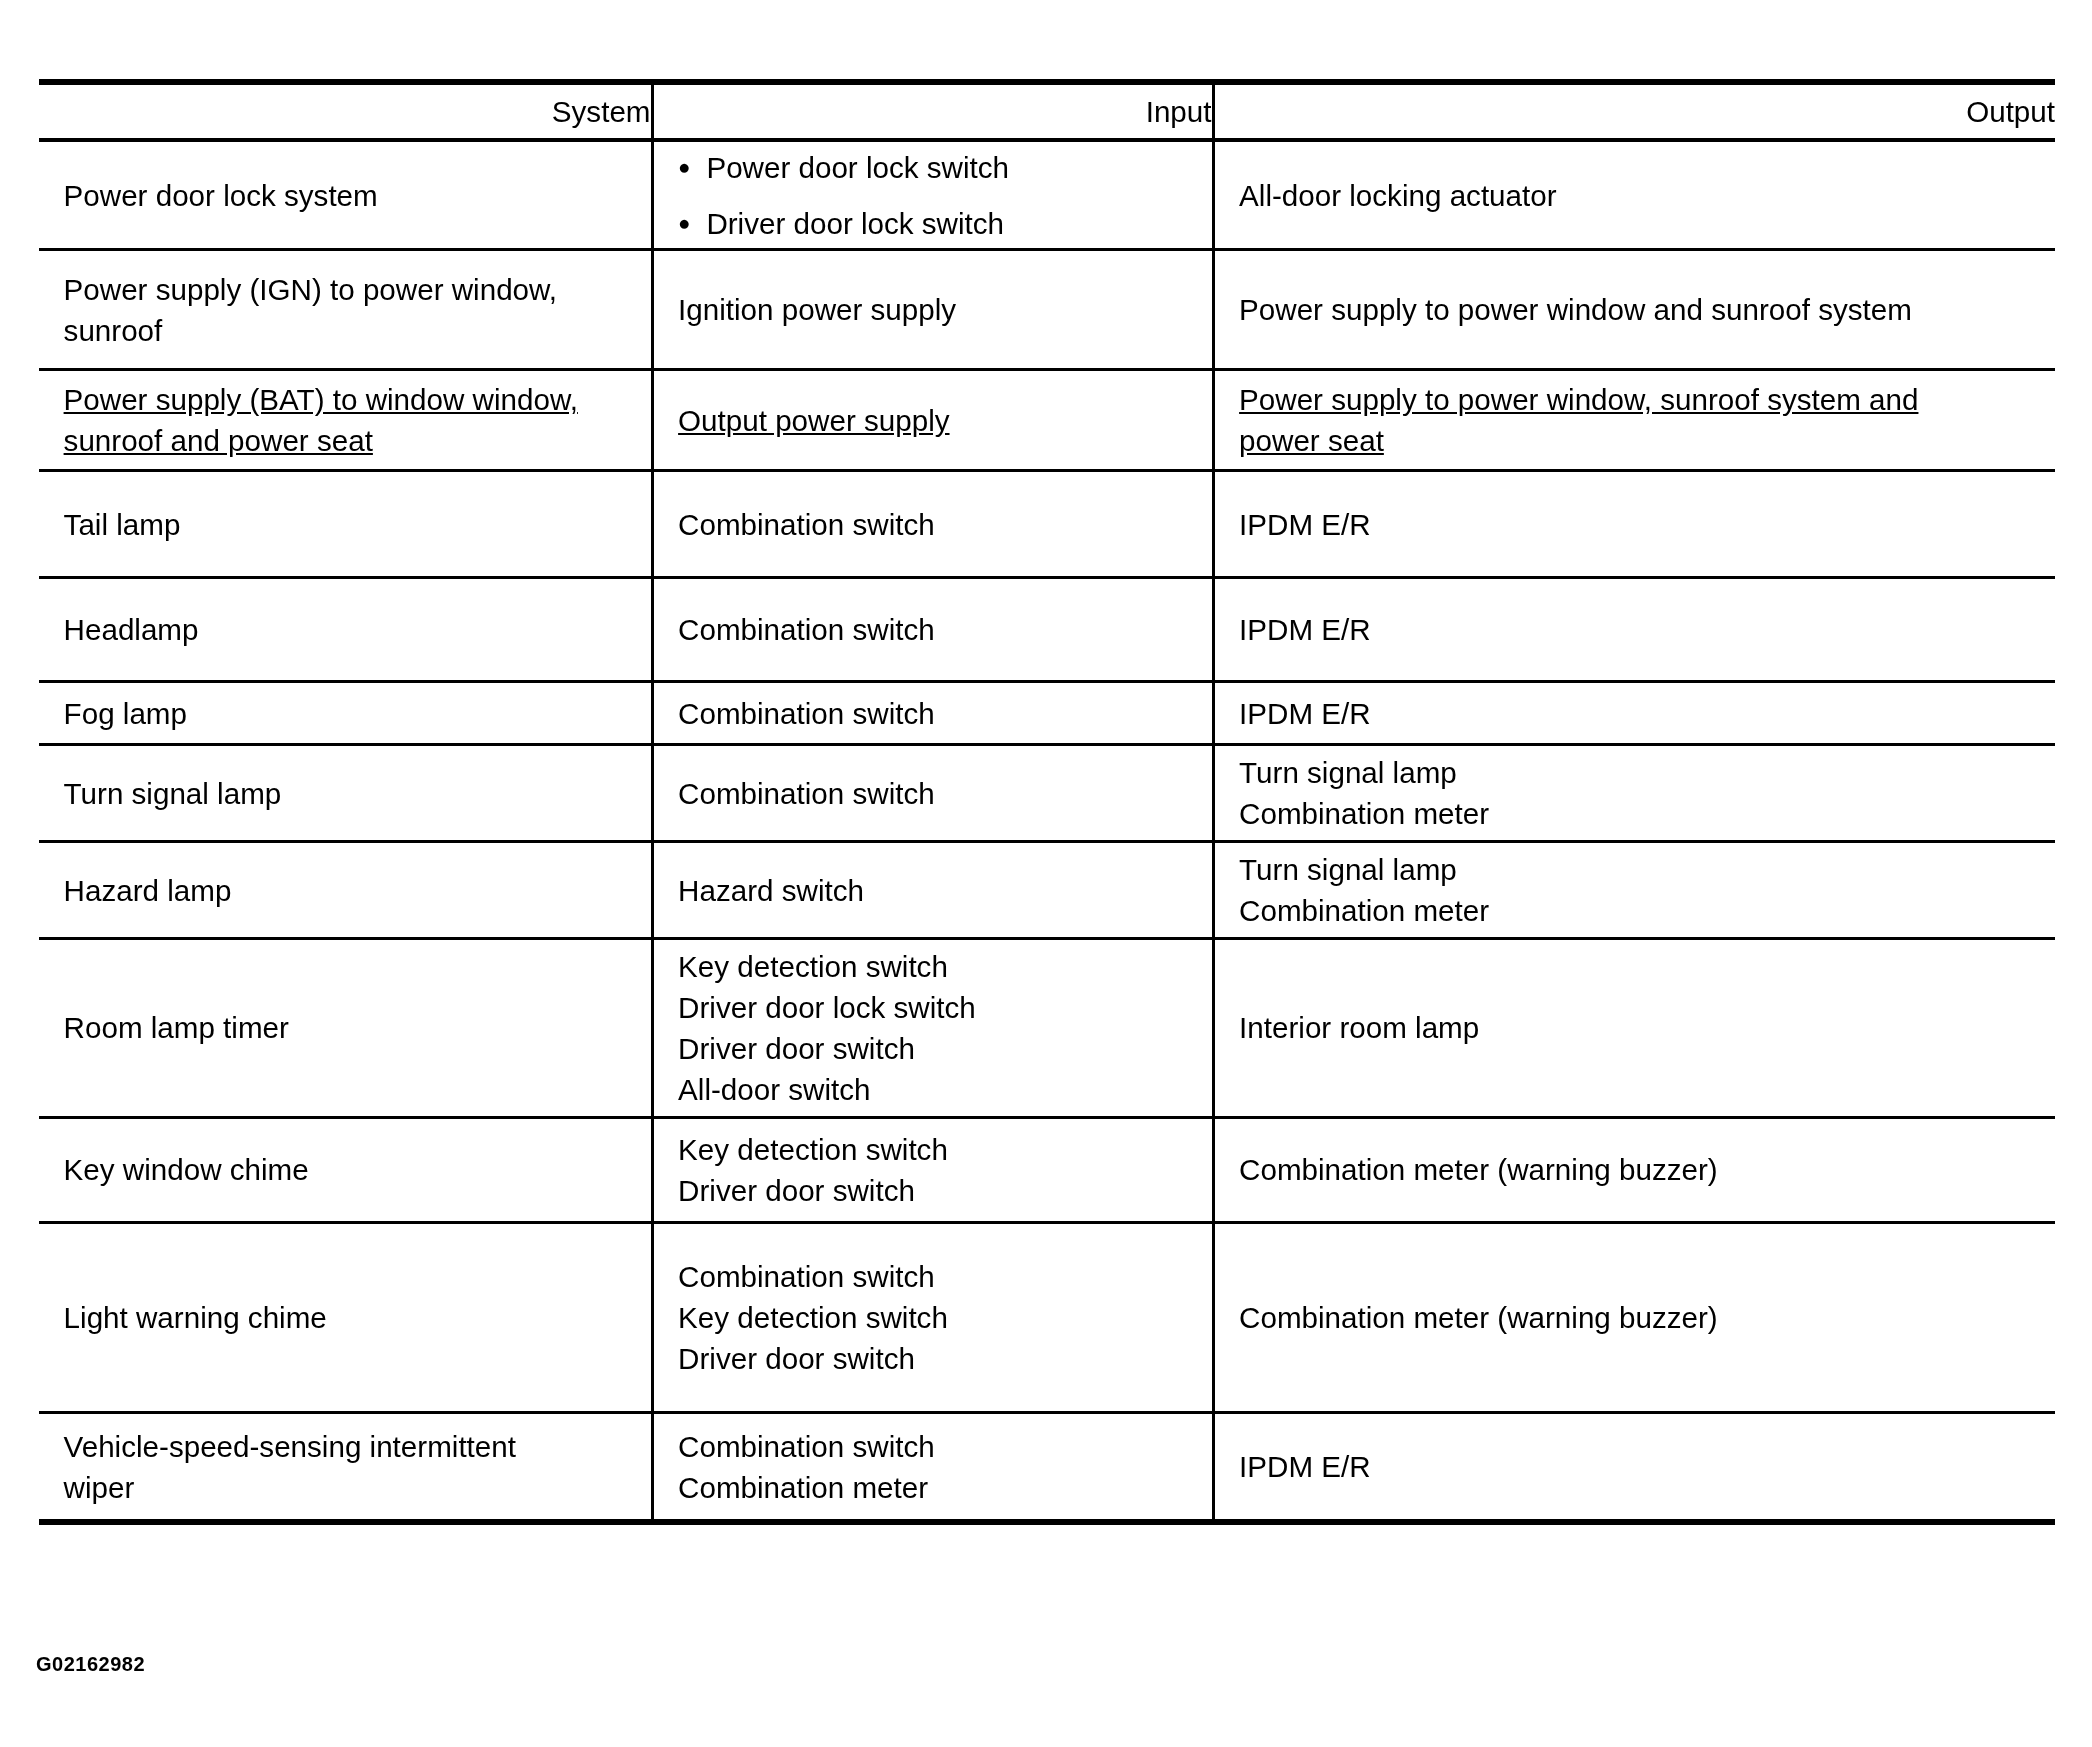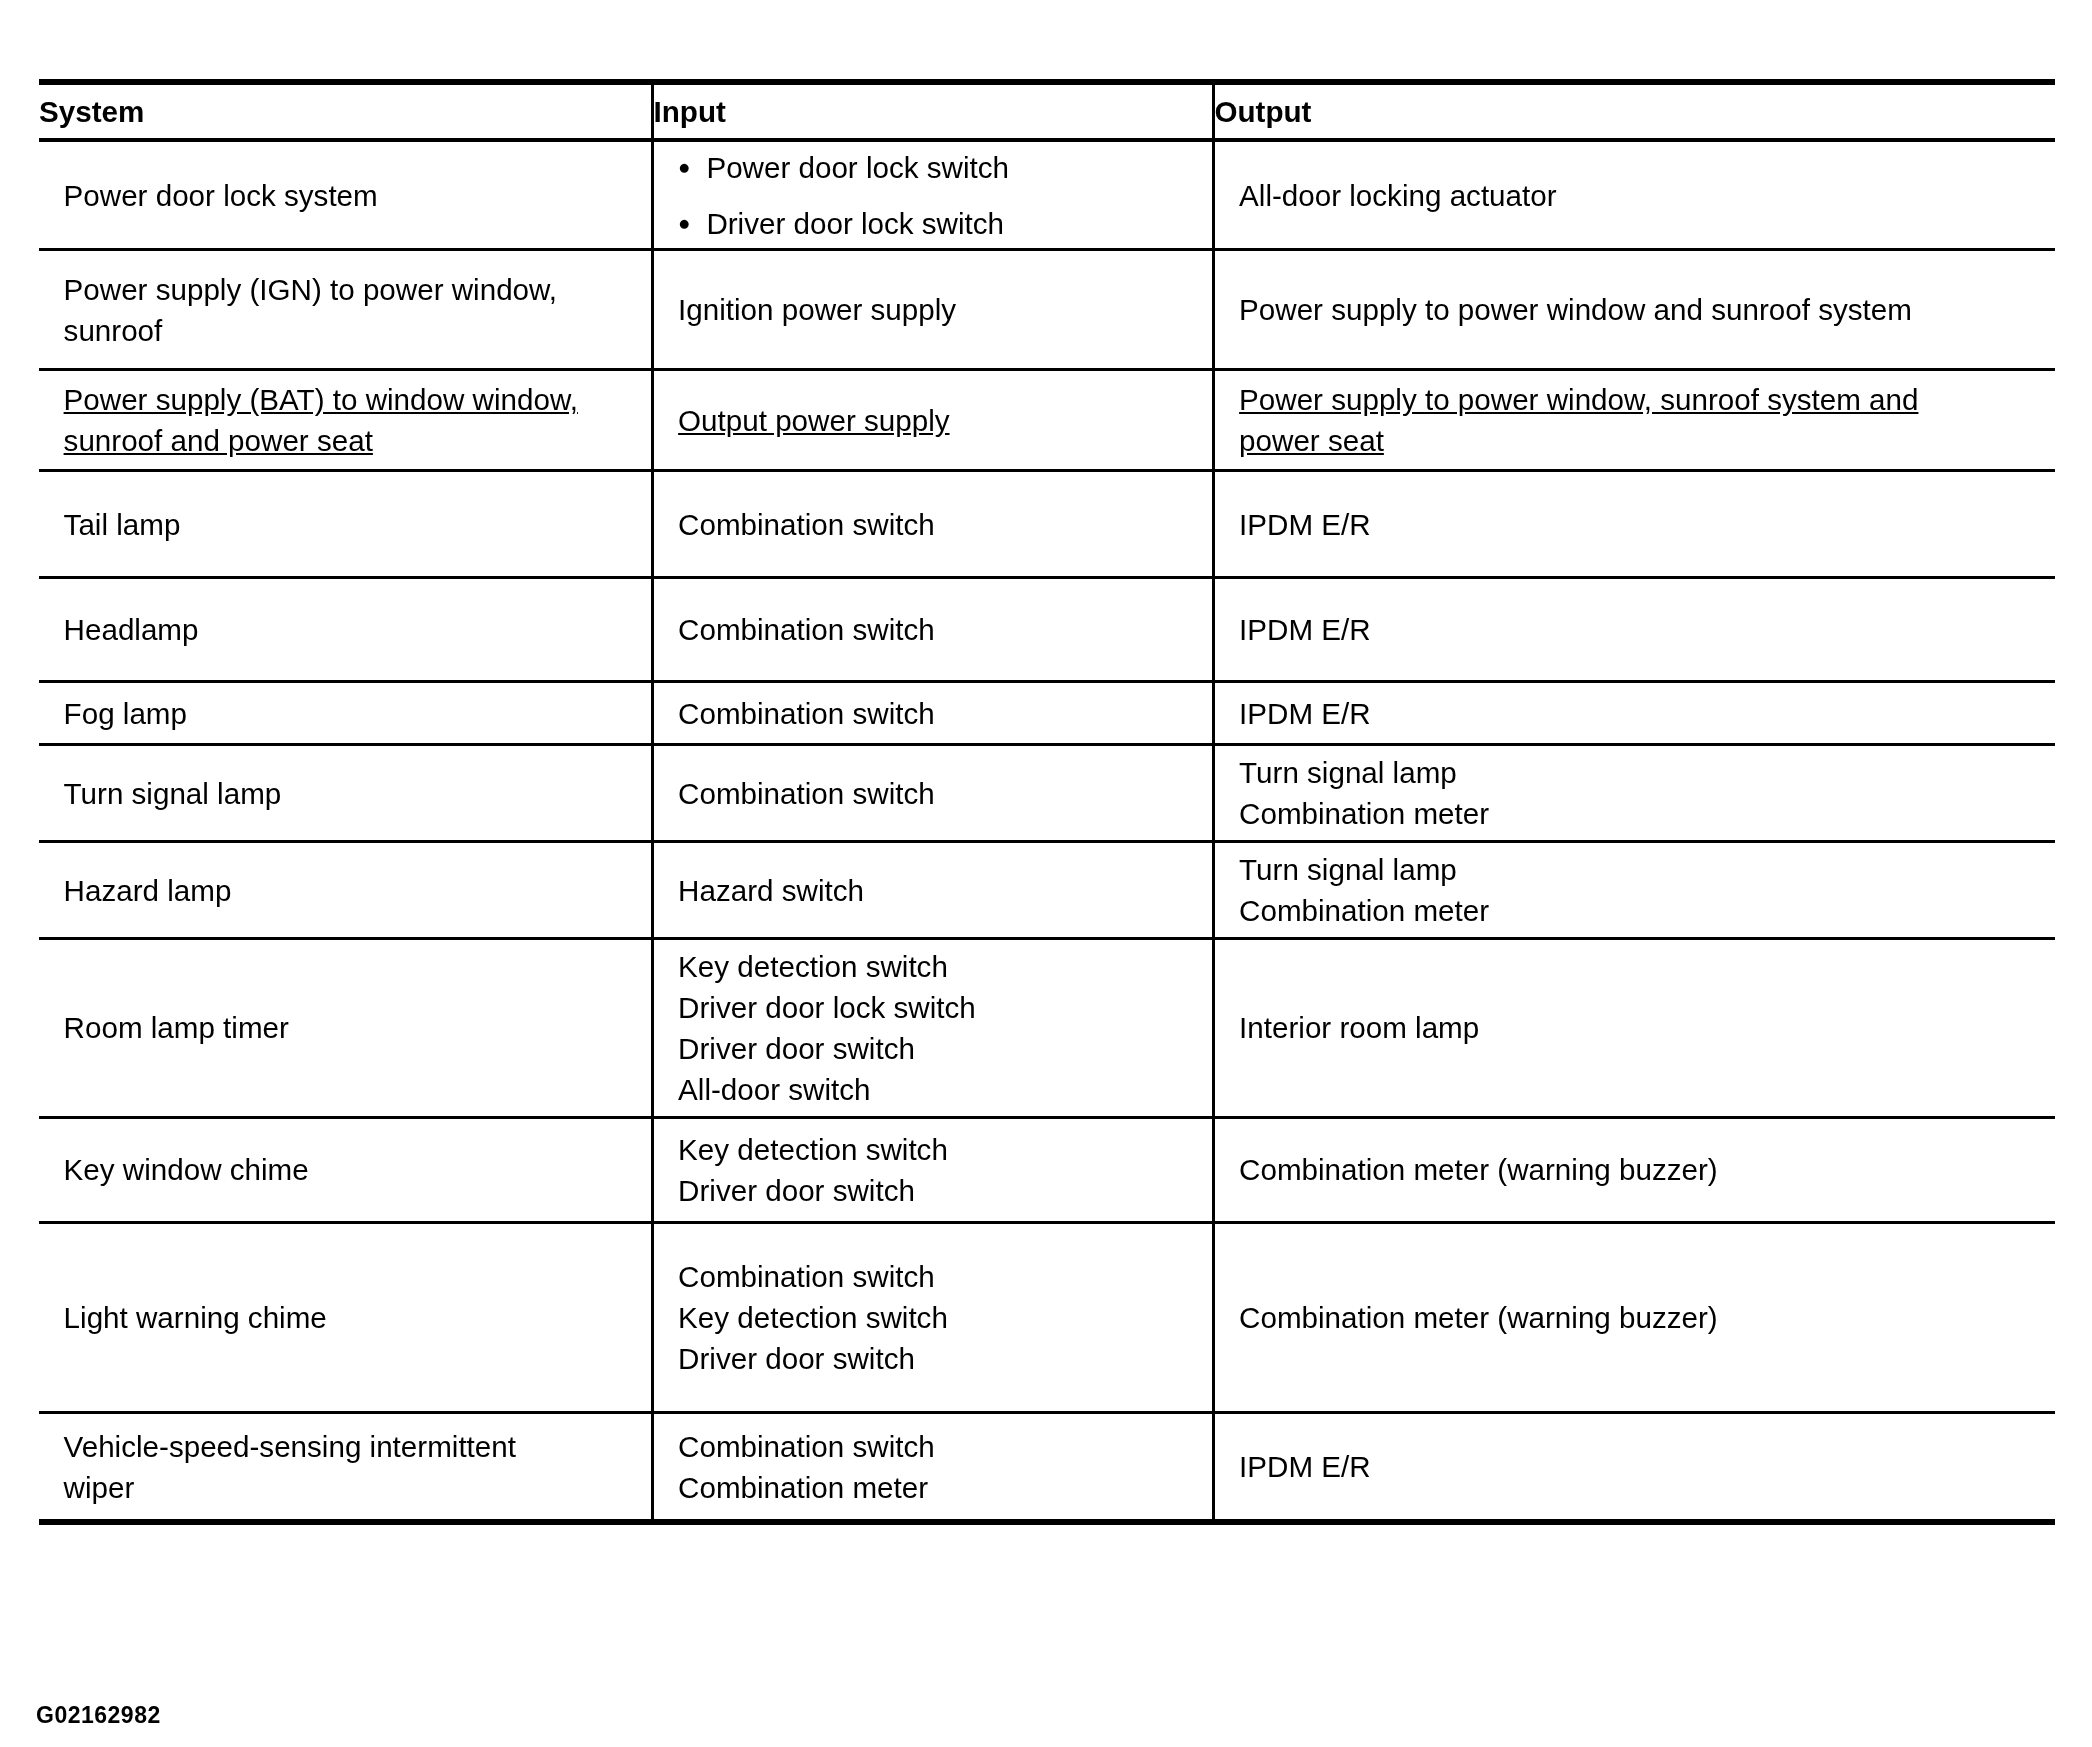--- a/index.html
+++ b/index.html
@@ -17,22 +17,22 @@
     left: 39px;
     top: 79px;
     width: 2015px;
     border-collapse: collapse;
     table-layout: fixed;
     border-top: 6.9px solid #000;
     border-bottom: 6.9px solid #000;
     font-size: 29.6px;
   }
   .spec-table th {
-    font-weight: 700;
-    text-align: left;
+    font-weight: 400;
+    text-align: right;
     vertical-align: middle;
     height: 53px;
     padding: 0;
     border-bottom: 4.9px solid #000;
   }
   .spec-table th:nth-child(1),
   .spec-table th:nth-child(2),
   .spec-table tbody td:nth-child(1),
   .spec-table tbody td:nth-child(2) {
     border-right: 3px solid #000;
@@ -69,22 +69,22 @@
     gap: 15.8px;
     line-height: 39px;
     white-space: nowrap;
   }
   .bullet-line + .bullet-line { margin-top: 16.7px; }
   .bullet-glyph { font-size: 20.7px; line-height: 1; }
 
   .figure-id {
     position: absolute;
     left: 36px;
-    top: 1702px;
-    font-size: 23px;
+    top: 1653px;
+    font-size: 20px;
     font-weight: 700;
     letter-spacing: 0.5px;
   }
 </style>
 </head>
 <body>
 
 <div class="page">
   <table class="spec-table">
     <colgroup>

